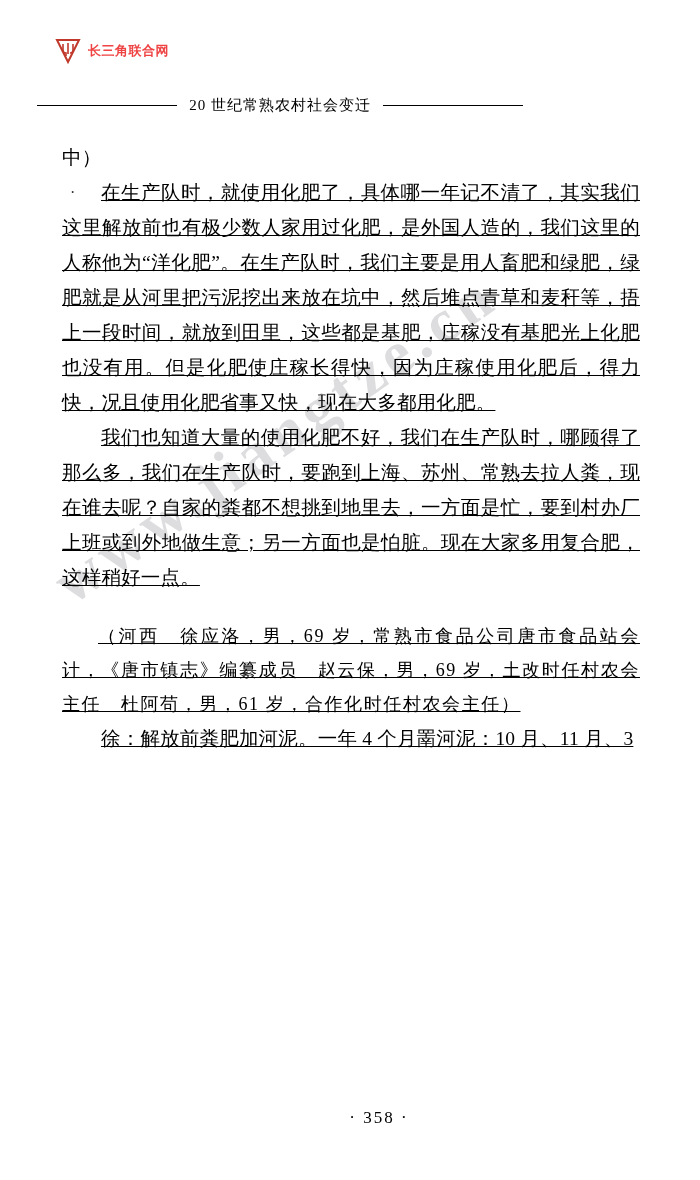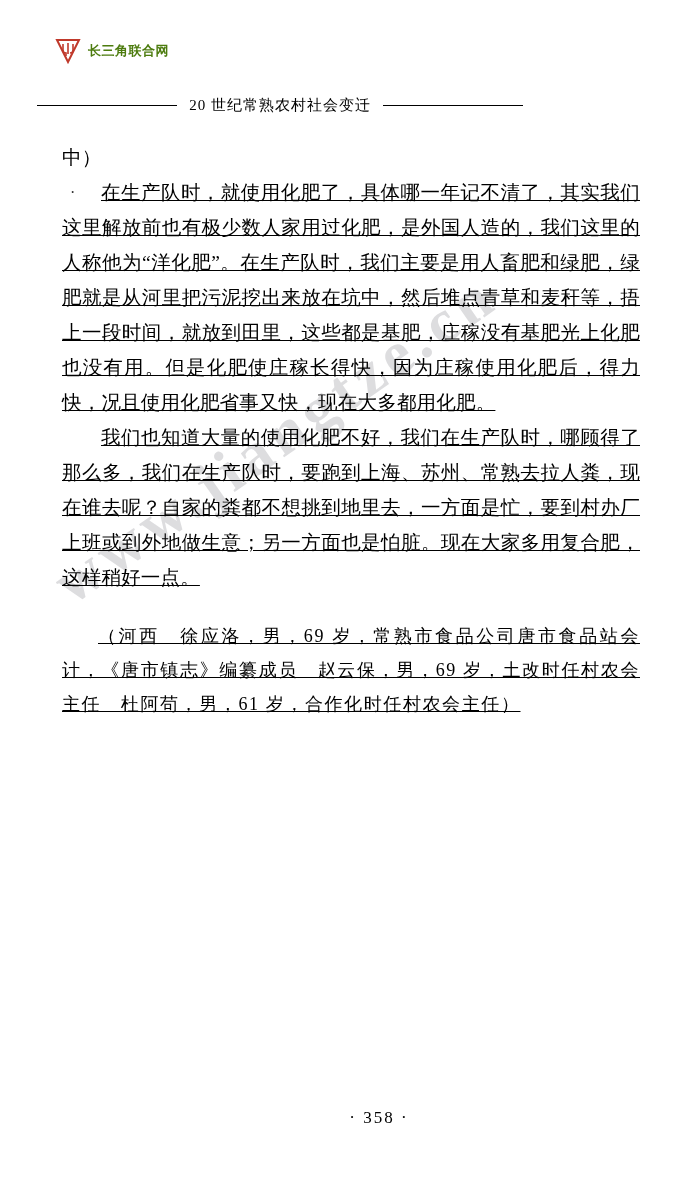--- a/index.html
+++ b/index.html
@@ -27,21 +27,21 @@
   }
   .logo-mark {
     width: 26px;
     height: 26px;
     position: relative;
   }
   .logo-text {
     font-family: "Liberation Sans", "DejaVu Sans", sans-serif;
     font-size: 13px;
     letter-spacing: 0.5px;
-    color: #4d7c0f;
+    color: #ef4444;
     font-weight: 600;
   }
 
   
   .runhead {
     position: absolute;
     top: 96px;
     left: 0;
     width: 560px;
     display: flex;
@@ -146,15 +146,16 @@
 
 <div class="watermark">www.jiangtze.cn</div>
 
 <div class="page-body">
   <span class="dotmark">·</span>
 
   <p class="para">中）</p>
   <p class="para indent">在生产队时，就使用化肥了，具体哪一年记不清了，其实我们这里解放前也有极少数人家用过化肥，是外国人造的，我们这里的人称他为“洋化肥”。在生产队时，我们主要是用人畜肥和绿肥，绿肥就是从河里把污泥挖出来放在坑中，然后堆点青草和麦秆等，捂上一段时间，就放到田里，这些都是基肥，庄稼没有基肥光上化肥也没有用。但是化肥使庄稼长得快，因为庄稼使用化肥后，得力快，况且使用化肥省事又快，现在大多都用化肥。</p>
   <p class="para indent">我们也知道大量的使用化肥不好，我们在生产队时，哪顾得了那么多，我们在生产队时，要跑到上海、苏州、常熟去拉人粪，现在谁去呢？自家的粪都不想挑到地里去，一方面是忙，要到村办厂上班或到外地做生意；另一方面也是怕脏。现在大家多用复合肥，这样稍好一点。</p>
   <p class="para small indent">（河西　徐应洛，男，69 岁，常熟市食品公司唐市食品站会计，《唐市镇志》编纂成员　赵云保，男，69 岁，土改时任村农会主任　杜阿苟，男，61 岁，合作化时任村农会主任）</p>
+  <p class="para indent">徐：解放前粪肥加河泥。一年 4 个月罱河泥：10 月、11 月、3</p>
 </div>
 
 <div class="footer">· 358 ·</div>
 
 </body></html>

